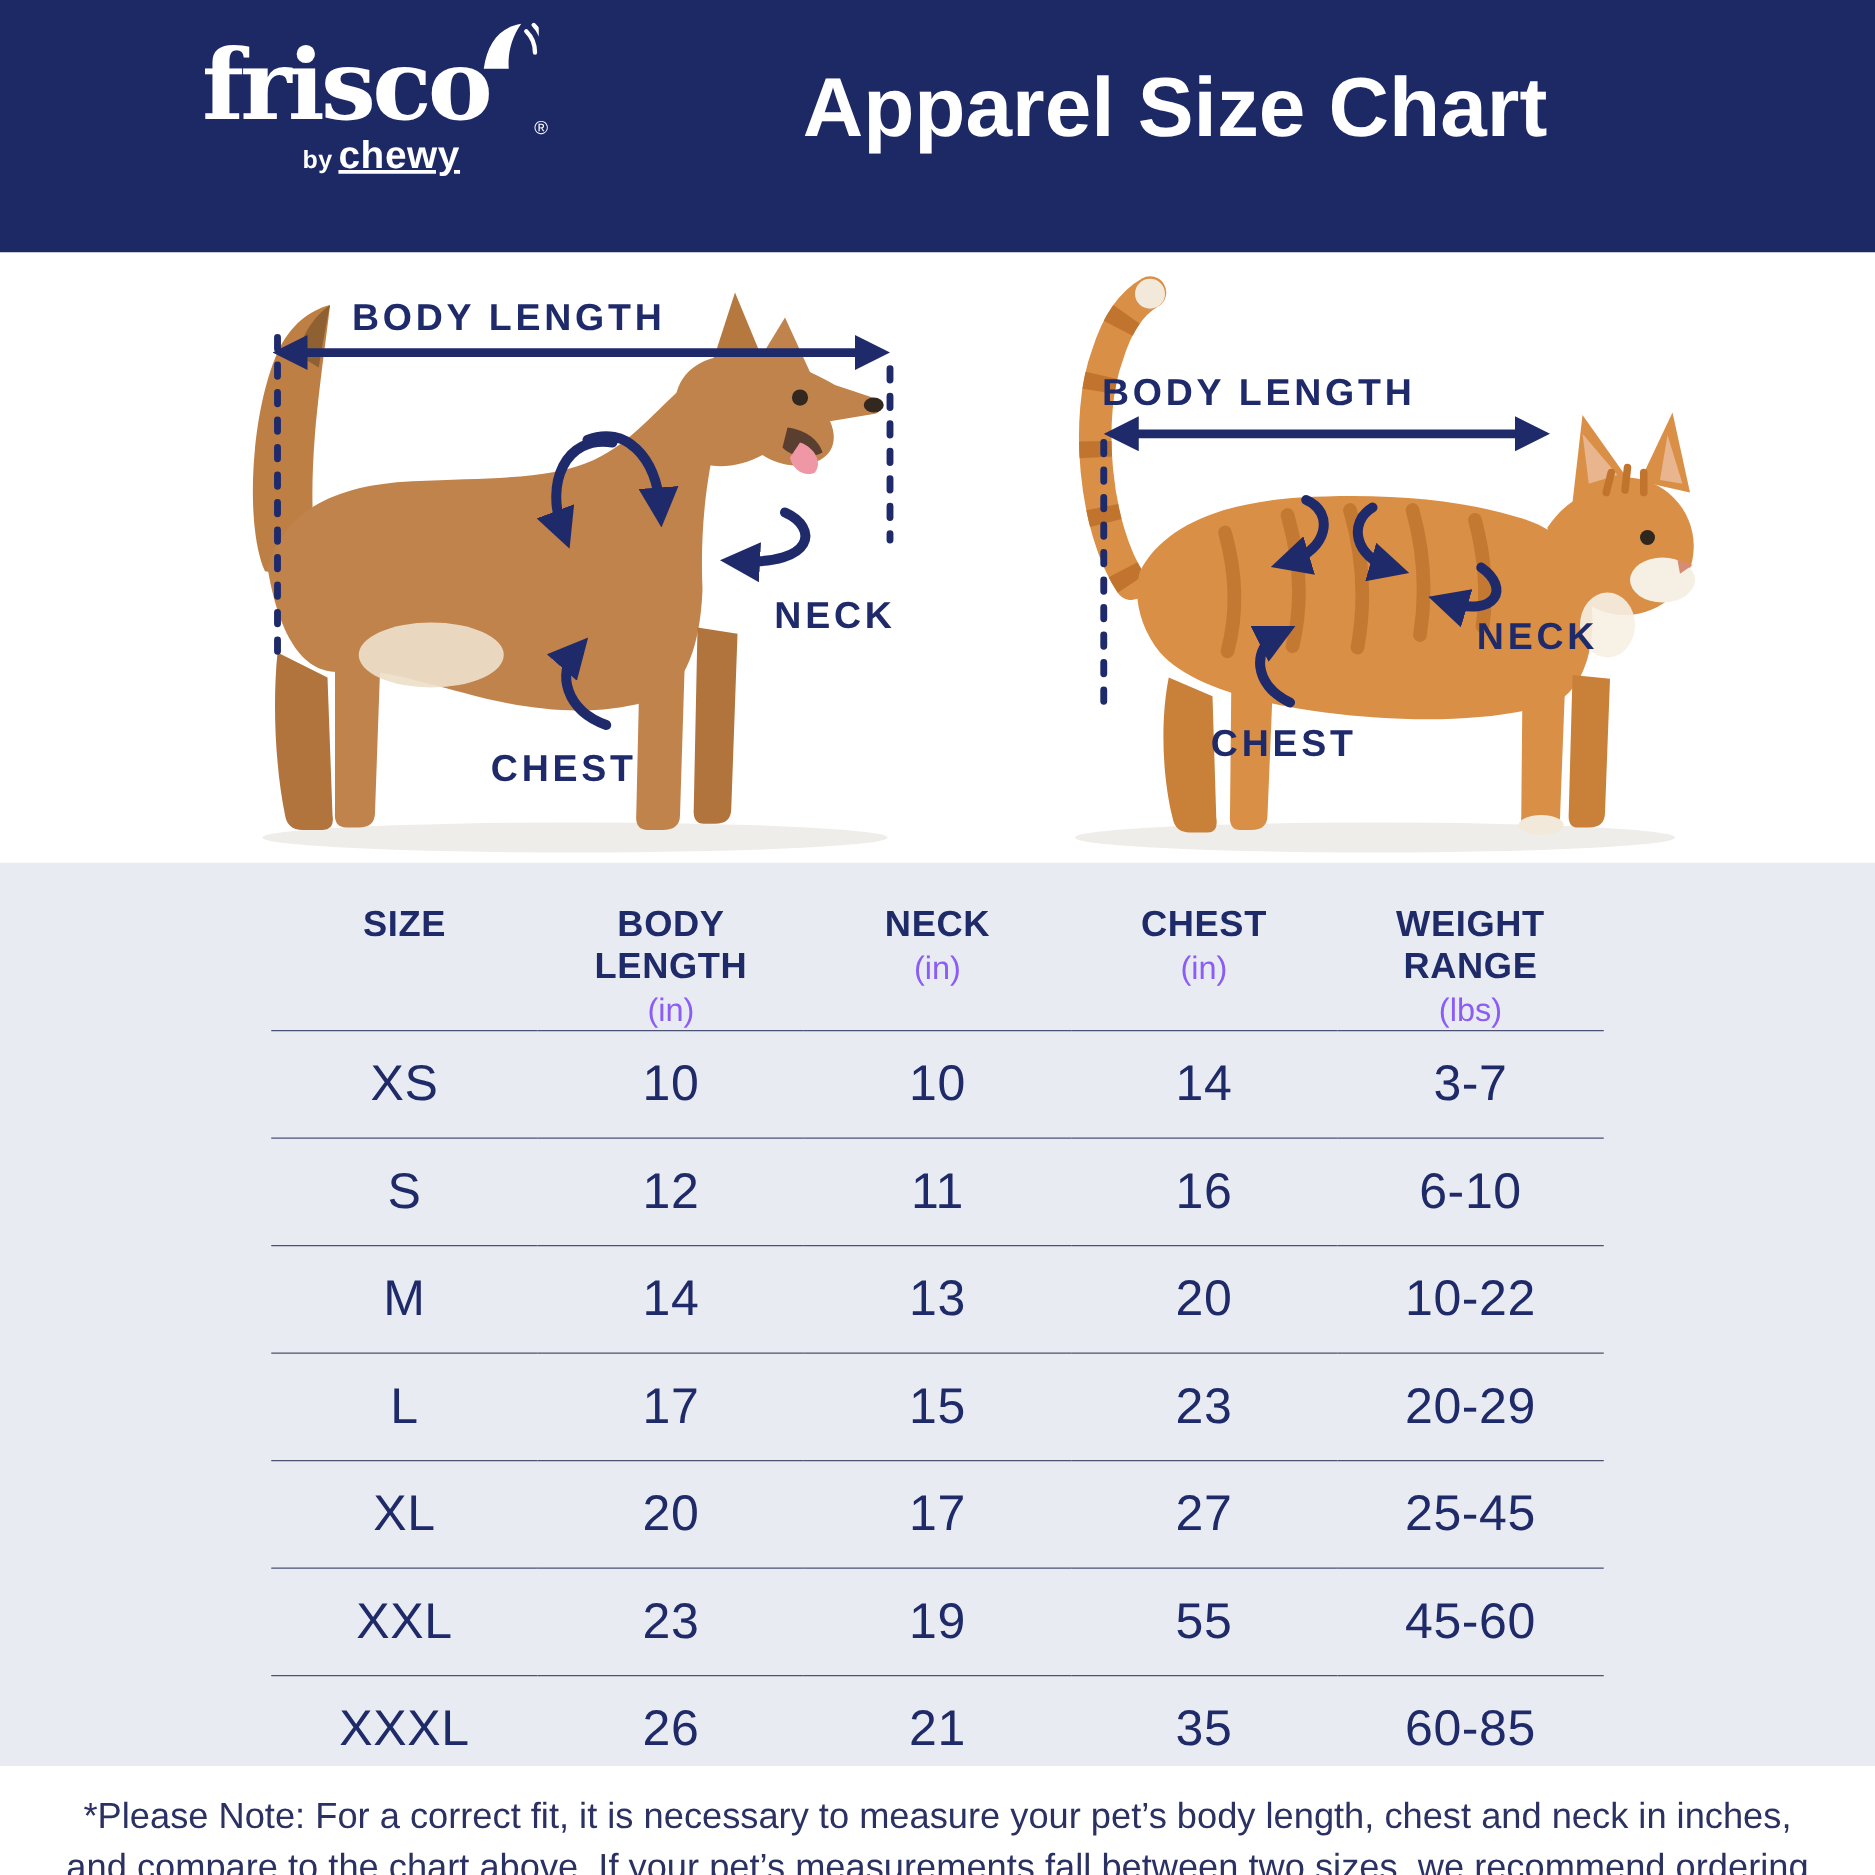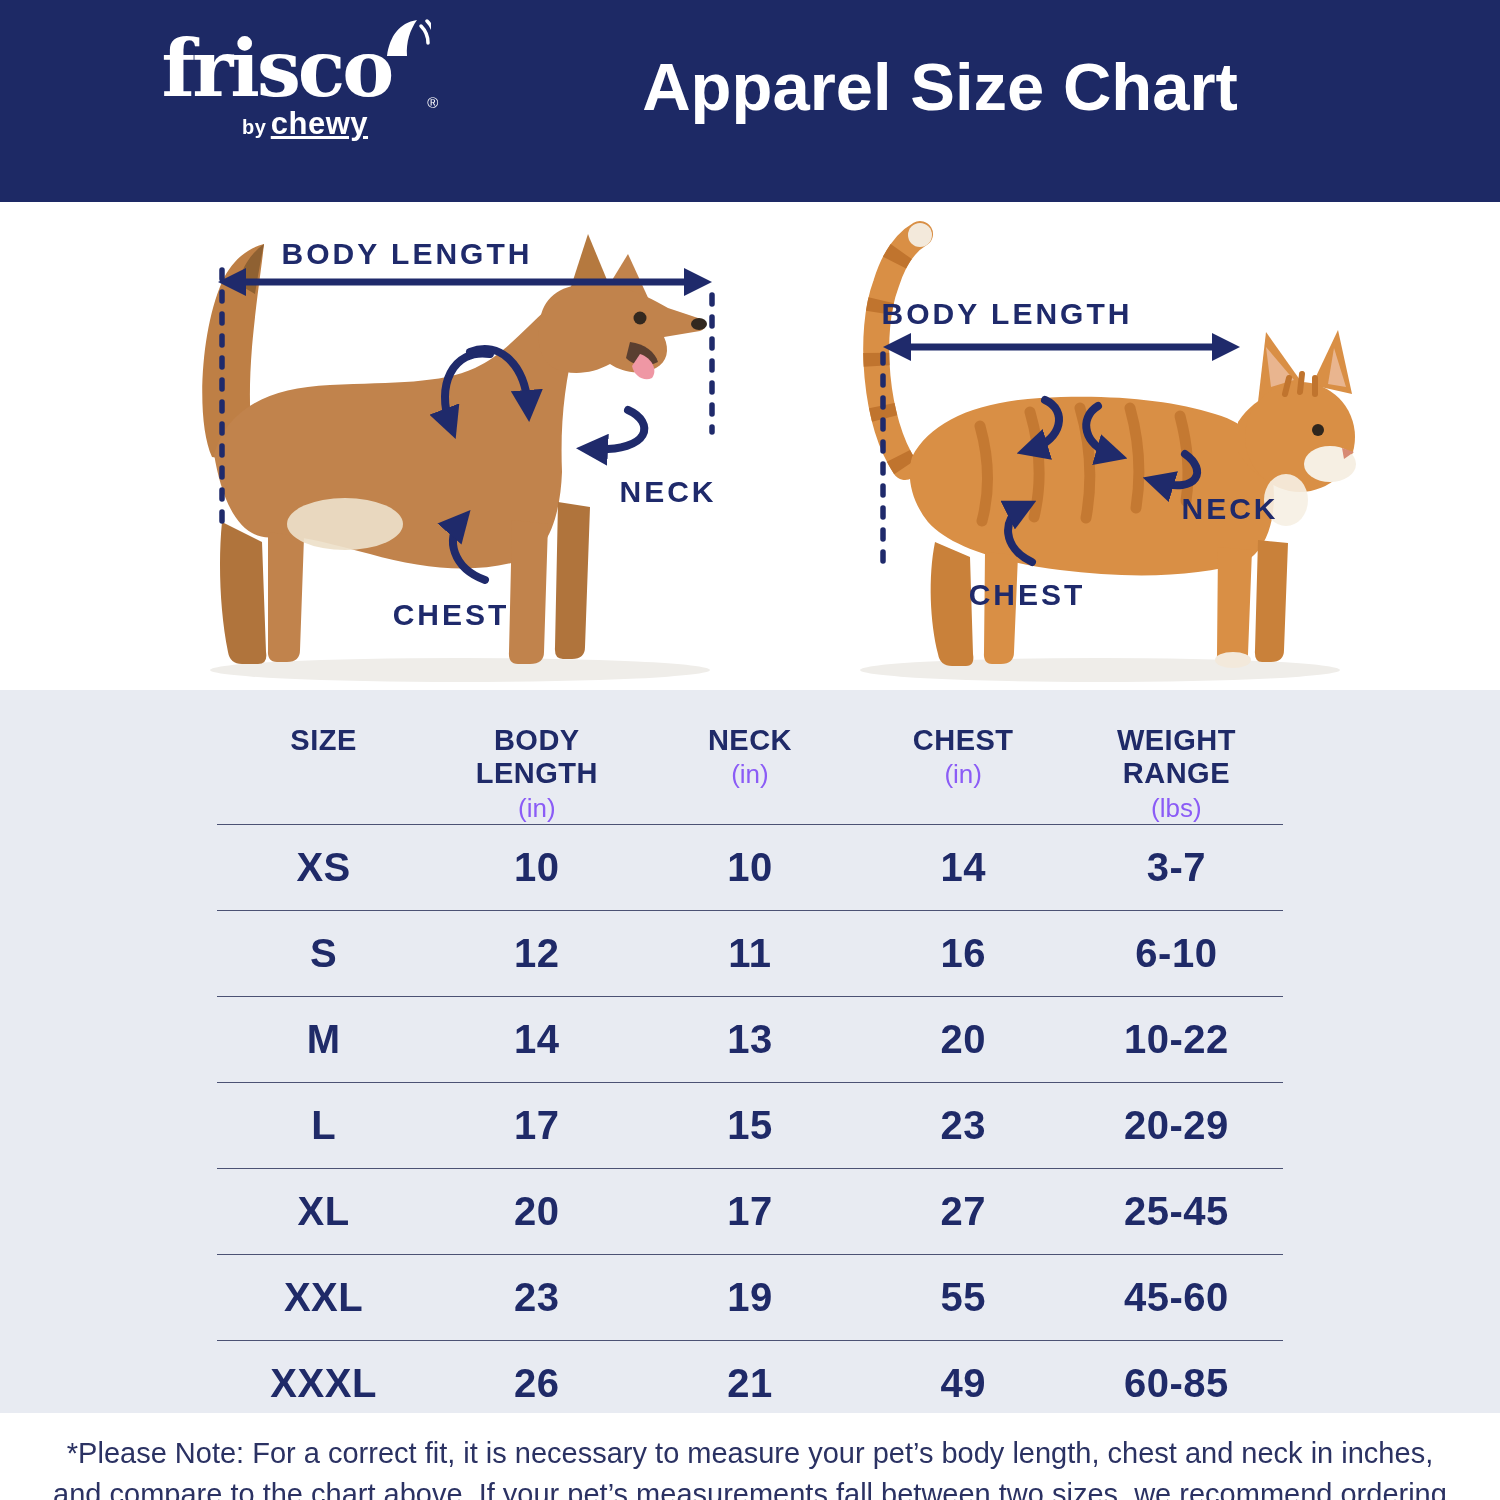--- a/index.html
+++ b/index.html
@@ -38,21 +38,21 @@
   thead tr{border-bottom:1.5px solid #4b5274;}
   tbody tr{border-bottom:1.5px solid #4b5274;}
   tbody tr:last-child{border-bottom:none;}
   .th-label{
     font-size:29px;font-weight:bold;color:#1f2a68;line-height:1.15;
     max-width:128px;margin:0 auto;letter-spacing:.5px;
   }
   .th-sub{font-size:26px;font-weight:400;color:#8b5cf6;margin-top:2px;}
   tbody td{
     height:83px;text-align:center;vertical-align:middle;
-    font-size:40px;font-weight:bold;color:#1f2a68;letter-spacing:.5px;
+    font-size:40px;font-weight:normal;color:#1f2a68;letter-spacing:.5px;
   }
   
   .footnote{width:1500px;height:87px;background:#ffffff;box-sizing:border-box;}
   .footnote p{
     margin:0 auto;padding-top:20px;max-width:1400px;text-align:center;
     font-size:29px;font-weight:500;color:#2b3263;line-height:1.4;
   }
 </style>
 </head>
 <body>
@@ -251,21 +251,21 @@
           <td>XXL</td>
           <td>23</td>
           <td>19</td>
           <td>55</td>
           <td>45-60</td>
         </tr>
         <tr>
           <td>XXXL</td>
           <td>26</td>
           <td>21</td>
-          <td>49</td>
+          <td>35</td>
           <td>60-85</td>
         </tr>
       </tbody>
     </table>
   </div>
 
   <div class="footnote">
     <p>*Please Note: For a correct fit, it is necessary to measure your pet’s body length, chest and neck in inches, and compare to the chart above. If your pet’s measurements fall between two sizes, we recommend ordering the larger of the two sizes.</p>
   </div>
 

